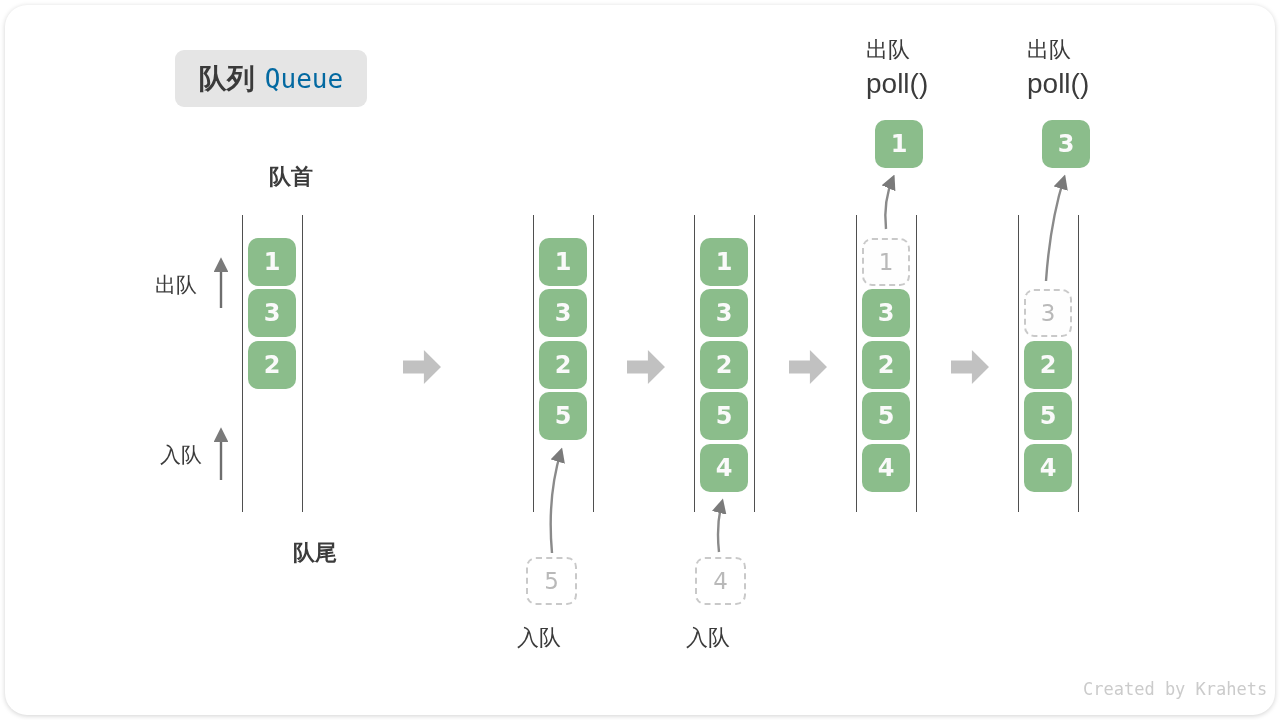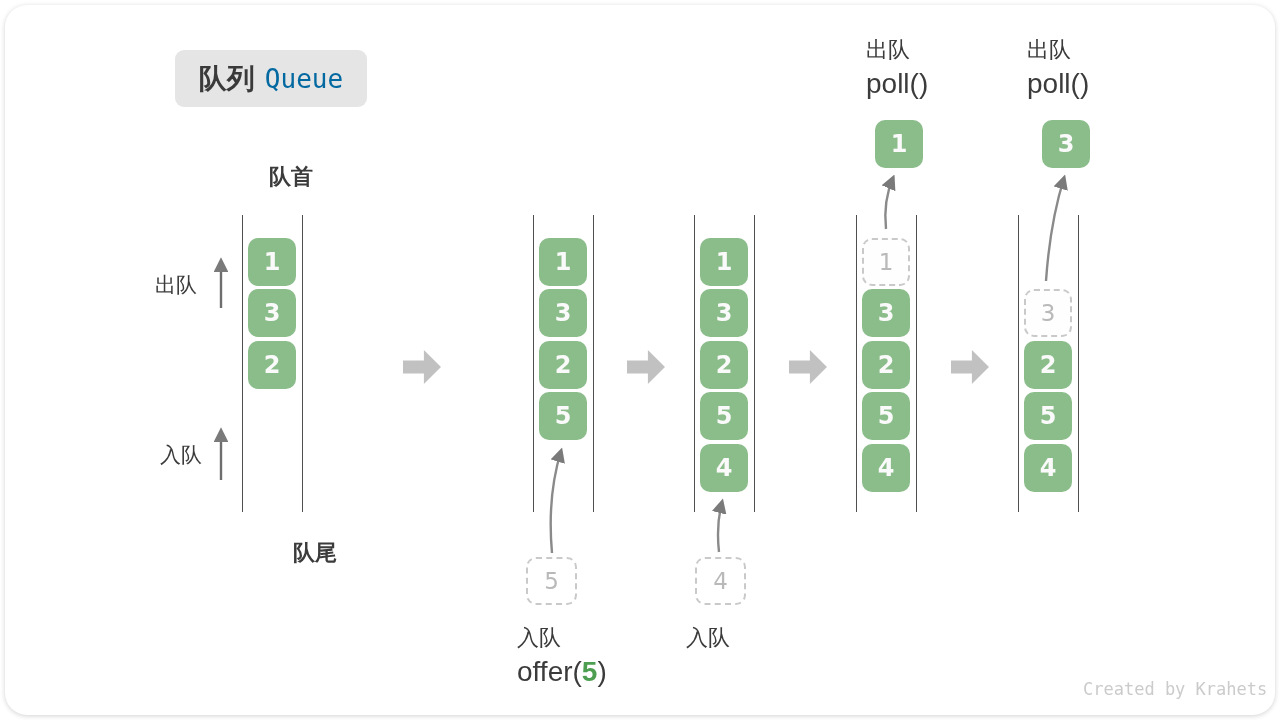--- a/index.html
+++ b/index.html
@@ -108,21 +108,20 @@
 
     <div class="queue q2">
       <div class="qbox slot0">1</div>
       <div class="qbox slot1">3</div>
       <div class="qbox slot2">2</div>
       <div class="qbox slot3">5</div>
     </div>
     <div class="float-box float-dashed pend1">5</div>
     <div class="op op-offer1">
       <span class="zh">入队</span>
-      <span class="code"><span>offer(</span><span class="arg">5</span><span>)</span></span>
     </div>
 
     <div class="queue q3">
       <div class="qbox slot0">1</div>
       <div class="qbox slot1">3</div>
       <div class="qbox slot2">2</div>
       <div class="qbox slot3">5</div>
       <div class="qbox slot4">4</div>
     </div>
     <div class="float-box float-dashed pend2">4</div>

